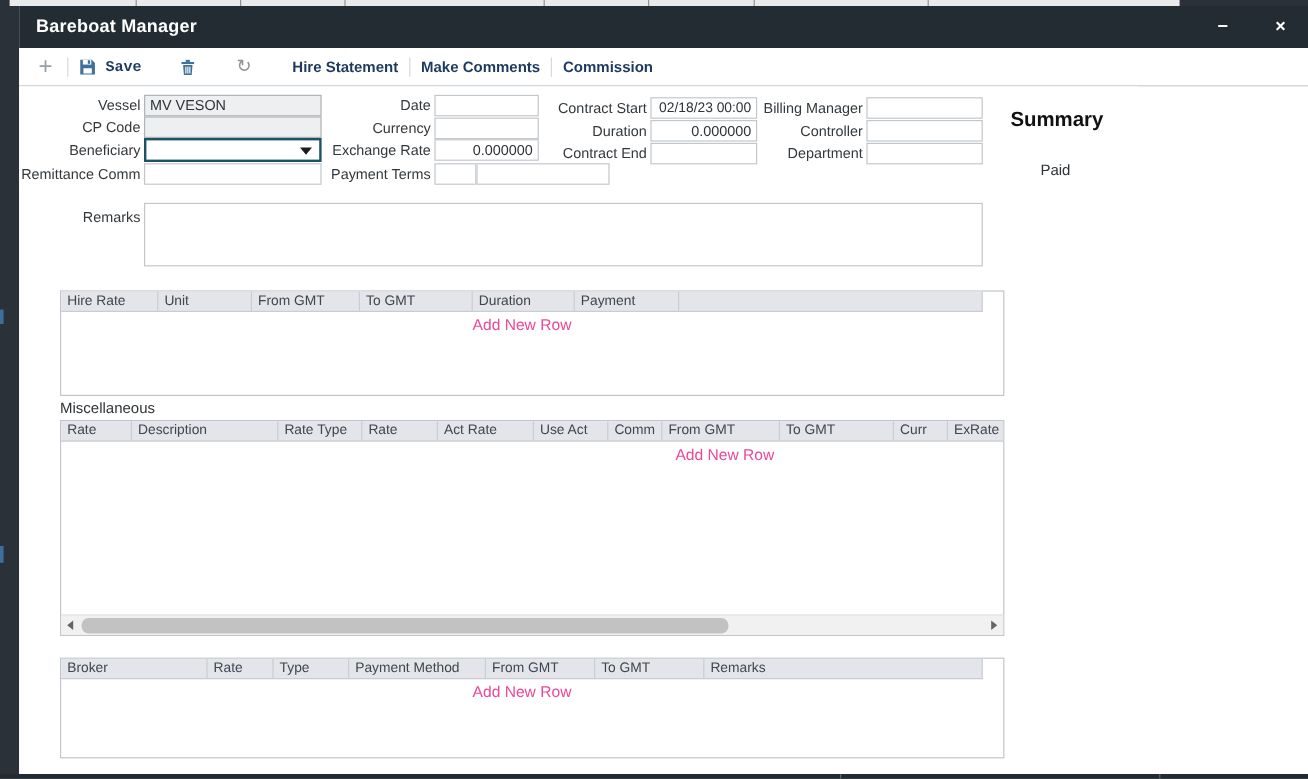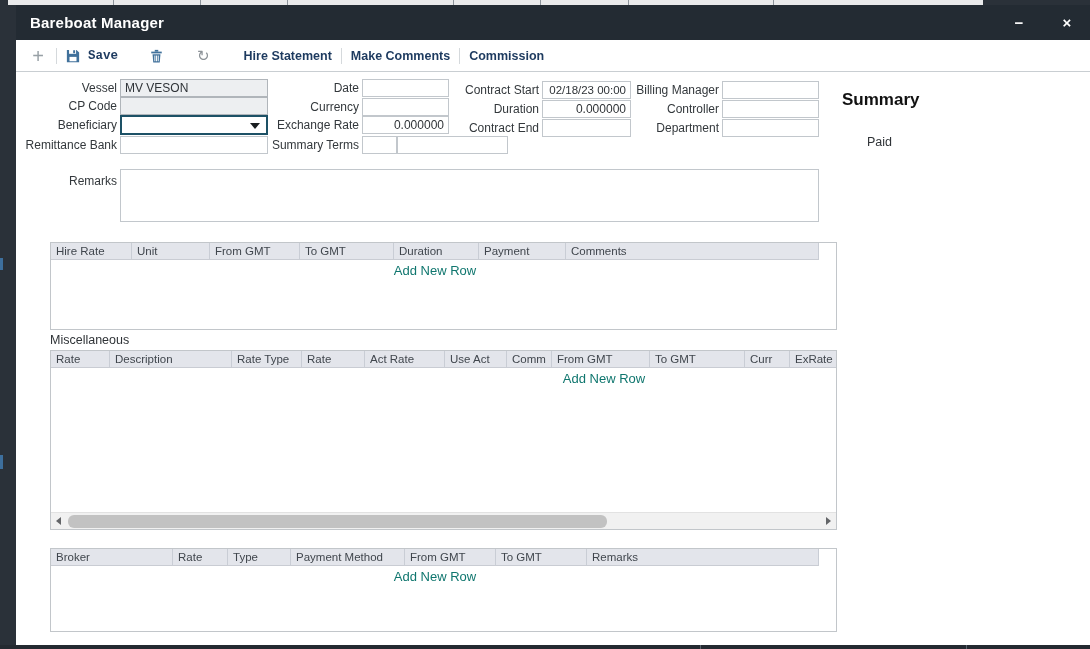--- a/index.html
+++ b/index.html
@@ -44,21 +44,21 @@
 
   .summary-title { position:absolute; font-size:17px; font-weight:bold; color:#111; }
   .summary-paid  { position:absolute; font-size:12.5px; color:#2f3337; }
 
   .section-label { position:absolute; font-size:12.5px; color:#2f3337; }
 
   .tbl { position:absolute; background:#fff; border:1px solid #c2c6ca; }
   .thead { display:flex; height:17px; background:#e3e5eb; border-bottom:1px solid #c9ccd3; }
   .th { font-size:11.5px; color:#40464d; line-height:16px; padding-left:5px; border-right:1px solid #c9cdd5;
         overflow:hidden; white-space:nowrap; flex:none; }
-  .addrow { position:absolute; color:#0f766e; font-size:13px; text-align:center; cursor:pointer; }
+  .addrow { position:absolute; color:#ec4899; font-size:13px; text-align:center; cursor:pointer; }
 
   .hscroll { position:absolute; left:0; bottom:0; width:785px; height:17px; background:#f1f1f1; border-top:1px solid #e2e2e2; }
   .hs-thumb { position:absolute; left:17px; top:2px; width:539px; height:13px; background:#c2c2c2; border-radius:6px; cursor:pointer; }
   .hs-btn { position:absolute; top:0; width:16px; height:16px; cursor:pointer; }
   .hs-left { left:0; } .hs-right { right:0; }
   .tri-l { position:absolute; left:5px; top:4px; width:0; height:0; border-top:4px solid transparent;
            border-bottom:4px solid transparent; border-right:5px solid #636568; }
   .tri-r { position:absolute; right:5px; top:4px; width:0; height:0; border-top:4px solid transparent;
            border-bottom:4px solid transparent; border-left:5px solid #636568; }
 </style>
@@ -121,33 +121,33 @@
     <span class="tb-label" style="cursor:pointer">Make Comments</span>
     <span class="tb-sep"></span>
     <span class="tb-label" style="cursor:pointer">Commission</span>
   </div>
 
   <div class="content">
 
     <div class="lbl" style="left:0;top:7px;width:101px">Vessel</div>
     <div class="lbl" style="left:0;top:25px;width:101px">CP Code</div>
     <div class="lbl" style="left:0;top:44px;width:101px">Beneficiary</div>
-    <div class="lbl" style="left:0;top:64px;width:101px">Remittance Bank</div>
+    <div class="lbl" style="left:0;top:64px;width:101px">Remittance Comm</div>
 
     <div class="fld ro" style="left:104px;top:7px;width:148px;line-height:16px">MV VESON</div>
     <div class="fld ro" style="left:104px;top:25px;width:148px"></div>
     <div class="dd" style="left:104px;top:43px;width:148px">
       <span class="dd-arrow"></span>
     </div>
     <input class="fld" style="left: 104px; top: 64px; width: 148px;" value="">
 
     <div class="lbl" style="left:230px;top:7px;width:113px">Date</div>
     <div class="lbl" style="left:230px;top:26px;width:113px">Currency</div>
     <div class="lbl" style="left:230px;top:44px;width:113px">Exchange Rate</div>
-    <div class="lbl" style="left:230px;top:64px;width:113px">Summary Terms</div>
+    <div class="lbl" style="left:230px;top:64px;width:113px">Payment Terms</div>
 
     <input class="fld" style="left: 346px; top: 7px; width: 87px;" value="">
     <input class="fld" style="left: 346px; top: 26px; width: 87px;" value="">
     <input class="fld num" style="left: 346px; top: 44px; width: 87px;" value="0.000000">
     <input class="fld" style="left: 346px; top: 64px; width: 35px;" value="">
     <input class="fld" style="left: 381px; top: 64px; width: 111px;" value="">
 
     <div class="lbl" style="left:420px;top:9px;width:103px">Contract Start</div>
     <div class="lbl" style="left:420px;top:28px;width:103px">Duration</div>
     <div class="lbl" style="left:420px;top:47px;width:103px">Contract End</div>
@@ -171,21 +171,20 @@
     <textarea class="remarks" style="left: 104px; top: 97px; width: 699px; height: 53px;" value=""></textarea>
 
     <div class="tbl" style="left:34px;top:170px;width:787px;height:88px">
       <div class="thead" style="width:768px;border-right:1px solid #c9cdd5">
         <div class="th" style="width:81px">Hire Rate</div>
         <div class="th" style="width:78px">Unit</div>
         <div class="th" style="width:90px">From GMT</div>
         <div class="th" style="width:94px">To GMT</div>
         <div class="th" style="width:85px">Duration</div>
         <div class="th" style="width:87px">Payment</div>
-        <div class="th" style="width:253px;border-right:none">Comments</div>
       </div>
       <div class="addrow" style="left:0;top:20px;width:768px">Add New Row</div>
     </div>
 
     <div class="section-label" style="left:34px;top:261px">Miscellaneous</div>
     <div class="tbl" style="left:34px;top:278px;width:787px;height:180px">
       <div class="thead">
         <div class="th" style="width:59px">Rate</div>
         <div class="th" style="width:122px">Description</div>
         <div class="th" style="width:70px">Rate Type</div>

